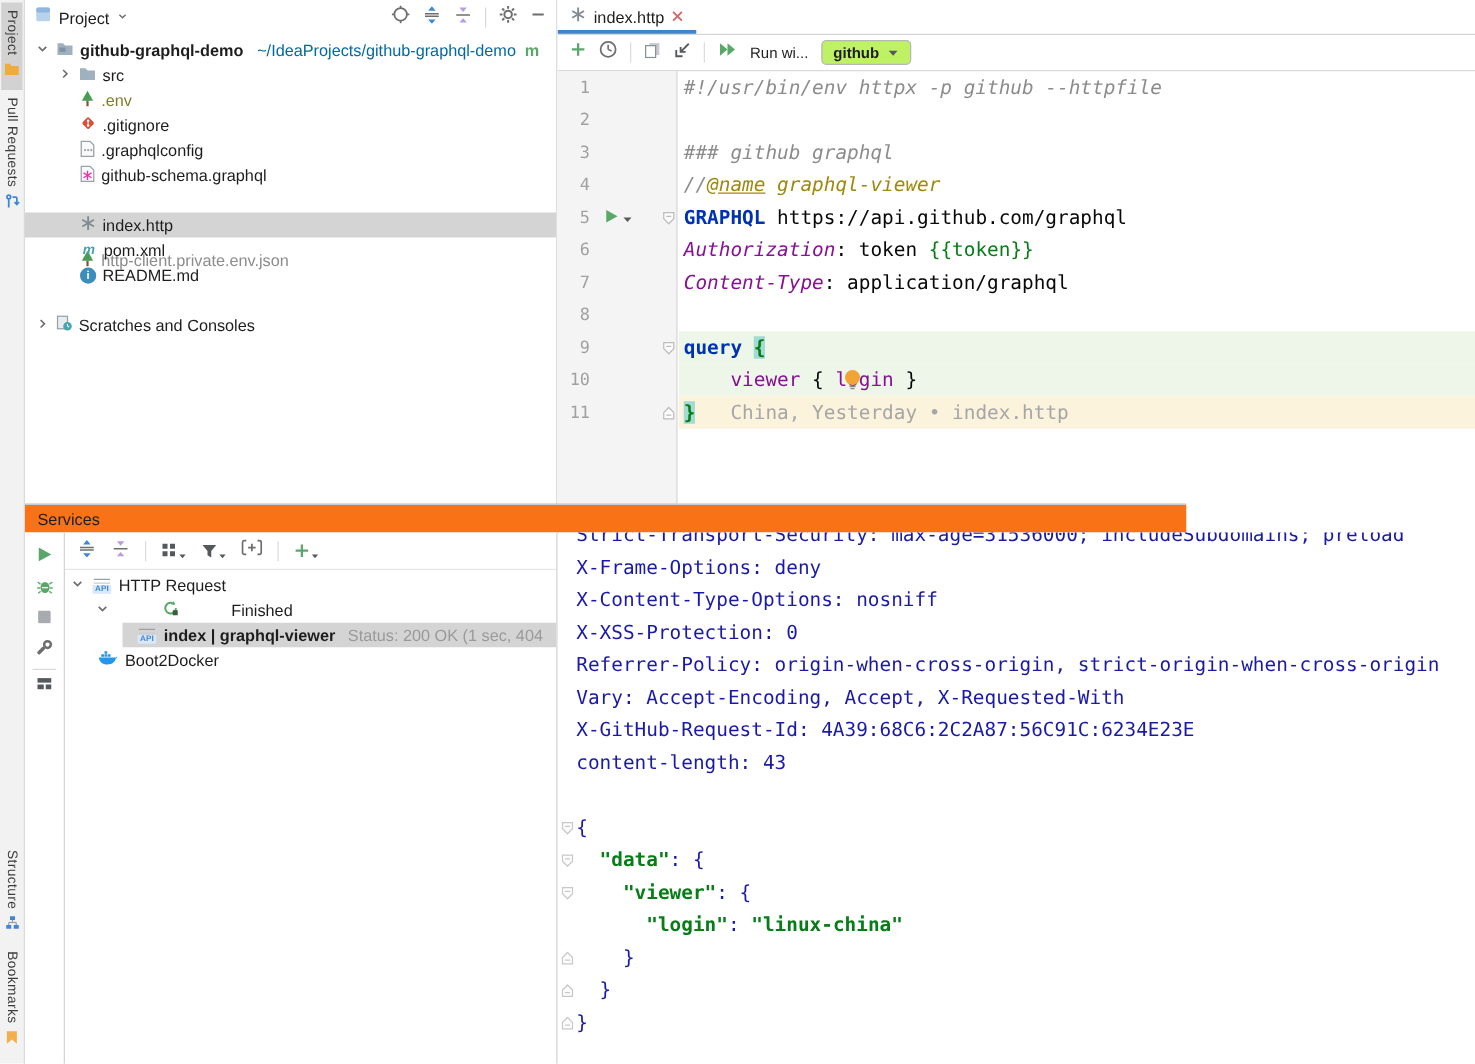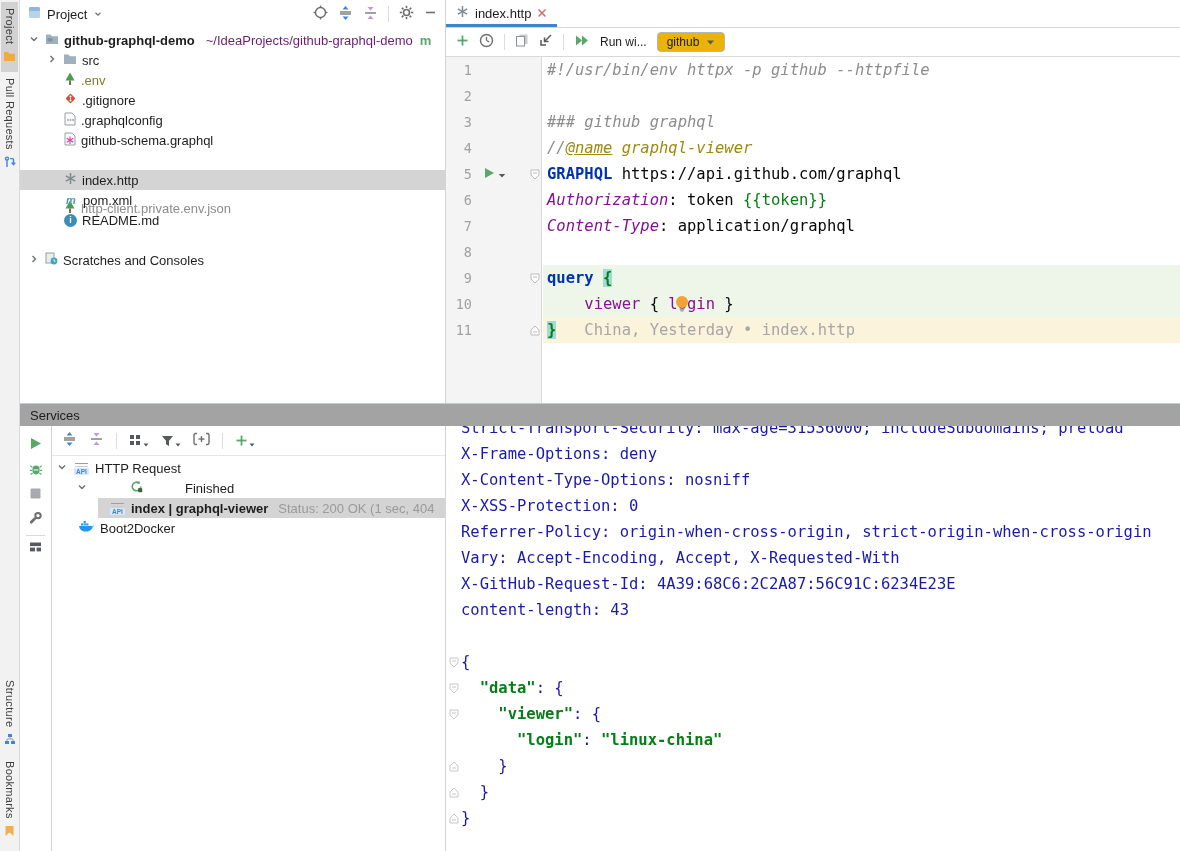--- a/index.html
+++ b/index.html
@@ -26,21 +26,21 @@
   .panel-title { font-size:13px; color:#1D1D1D; }
   .ph-spacer { flex:1; }
   .ph-icons { display:flex; align-items:center; gap:10px; }
   .ph-sep { width:1px; height:16px; background:#DCDCDC; }
 
   .tree { position:absolute; left:0; right:0; top:28px; bottom:0; }
   .trow { position:absolute; left:0; right:0; height:20px; display:flex; align-items:center;
           gap:5px; font-size:13px; color:#1D1D1D; white-space:nowrap; overflow:hidden; }
   .trow.selected { background:#D4D4D4; }
   .t-bold { font-weight:bold; }
-  .t-path { color:#701a75; margin-left:6px; }
+  .t-path { color:#0369a1; margin-left:6px; }
   .t-branch { color:#59A869; font-weight:bold; margin-left:2px; }
   .t-grey { color:#8C8C8C; }
   .t-olive { color:#7D7D2B; }
 
   .icon-text { font-size:11px; font-weight:bold; font-style:italic; color:#4E9FAF; width:14px; text-align:center; }
   .cicon { width:13px; height:13px; border-radius:50%; background:#3C8DBC; color:#FFF;
            font-size:9px; font-weight:bold; display:inline-flex; align-items:center; justify-content:center; font-style:normal; }
   .api-icon { width:15px; height:13px; display:inline-flex; flex-direction:column; align-items:stretch; gap:1px; }
   .api-lines { height:4px; border-top:1.5px solid #9AA0A6; border-bottom:1.5px solid #C9CDD1; margin:1px 1px 0 1px;}
   .api-text { font-size:6.5px; font-weight:bold; color:#3E86D8; background:#D9E7F7; text-align:center;
@@ -50,21 +50,21 @@
   .editor { position:absolute; left:446px; top:0; width:734px; height:403px; background:#FFF; overflow:hidden; }
   .tabbar { height:28px; border-bottom:1px solid #D6D6D6; display:flex; align-items:flex-end; background:#FFF; }
   .tab { position:relative; height:28px; display:flex; align-items:center; gap:6px; padding:0 10px;
          font-size:13px; color:#1D1D1D; }
   .tab-underline { position:absolute; left:0; right:0; bottom:0; height:3px; background:#4083C9; }
   .edit-toolbar { height:29px; border-bottom:1px solid #D9D9D9; display:flex; align-items:center;
                   gap:10px; padding:0 10px; }
   .et-sep { width:1px; height:16px; background:#DCDCDC; }
   .runwith-label { font-size:12px; color:#1D1D1D; }
   .env-combo { display:flex; align-items:center; gap:7px; border:1px solid #B6B6B6; border-radius:4px;
-               padding:2px 9px; font-size:12px; color:#1D1D1D; background:#eab308; }
+               padding:2px 9px; font-size:12px; color:#1D1D1D; background:#bef264;font-weight:bold; }
 
   .code-area { position:absolute; left:0; right:0; top:57px; bottom:0;
                font-family:"DejaVu Sans Mono", monospace; font-size:15.5px; }
   .gutter-bg { position:absolute; left:0; top:0; bottom:0; width:96px; background:#F4F4F4;
                border-right:1px solid #D9D9D9; }
   .eline { position:relative; display:flex; height:26px; line-height:26px; }
   .eline:first-child { margin-top:1px; }
   .lnum { width:36px; text-align:right; padding-right:10px; color:#A1A1A1; font-size:13.5px; z-index:1; }
   .lrun { width:44px; display:flex; align-items:center; gap:3px; padding-left:2px; z-index:1; }
   .lfold { width:17px; display:flex; align-items:center; justify-content:center; z-index:1; }
@@ -77,22 +77,22 @@
   .seg-kw { color:#0033B3; font-weight:bold; }
   .seg-plain { color:#080808; }
   .seg-hdr { color:#871094; font-style:italic; }
   .seg-env { color:#067D17; }
   .seg-id { color:#871094; }
   .seg-brace-hl { color:#067D17; background:#A3DAD4; font-weight:bold; }
   .seg-blame { color:#A6A6A6; margin-left:28px; }
   .bulb { position:absolute; z-index:5; }
 
   
-  .services-header { position:absolute; left:20px; top:403px; width:1160px; height:23px;
-                     background:#a3a3a3; border-top:1px solid #C6CBD2;
+  .services-header { position:absolute; left:20px; top:403px; width:929px; height:23px;
+                     background:#f97316; border-top:1px solid #C6CBD2;
                      display:flex; align-items:center; padding-left:10px;
                      font-size:13px; color:#1D1D1D; }
   .services-stripe { position:absolute; left:20px; top:426px; width:32px; height:425px;
                      background:#FFF; border-right:1px solid #D4D4D4; }
   .ss-icon { position:absolute; left:0; width:31px; display:flex; justify-content:center; }
   .ss-sep { position:absolute; left:6px; width:19px; height:1px; background:#D9D9D9; }
 
   .services-tree { position:absolute; left:52px; top:426px; width:394px; height:425px;
                    background:#FFF; border-right:1px solid #D4D4D4; overflow:hidden; }
   .st-toolbar { height:30px; display:flex; align-items:center; gap:12px; padding:0 10px;

